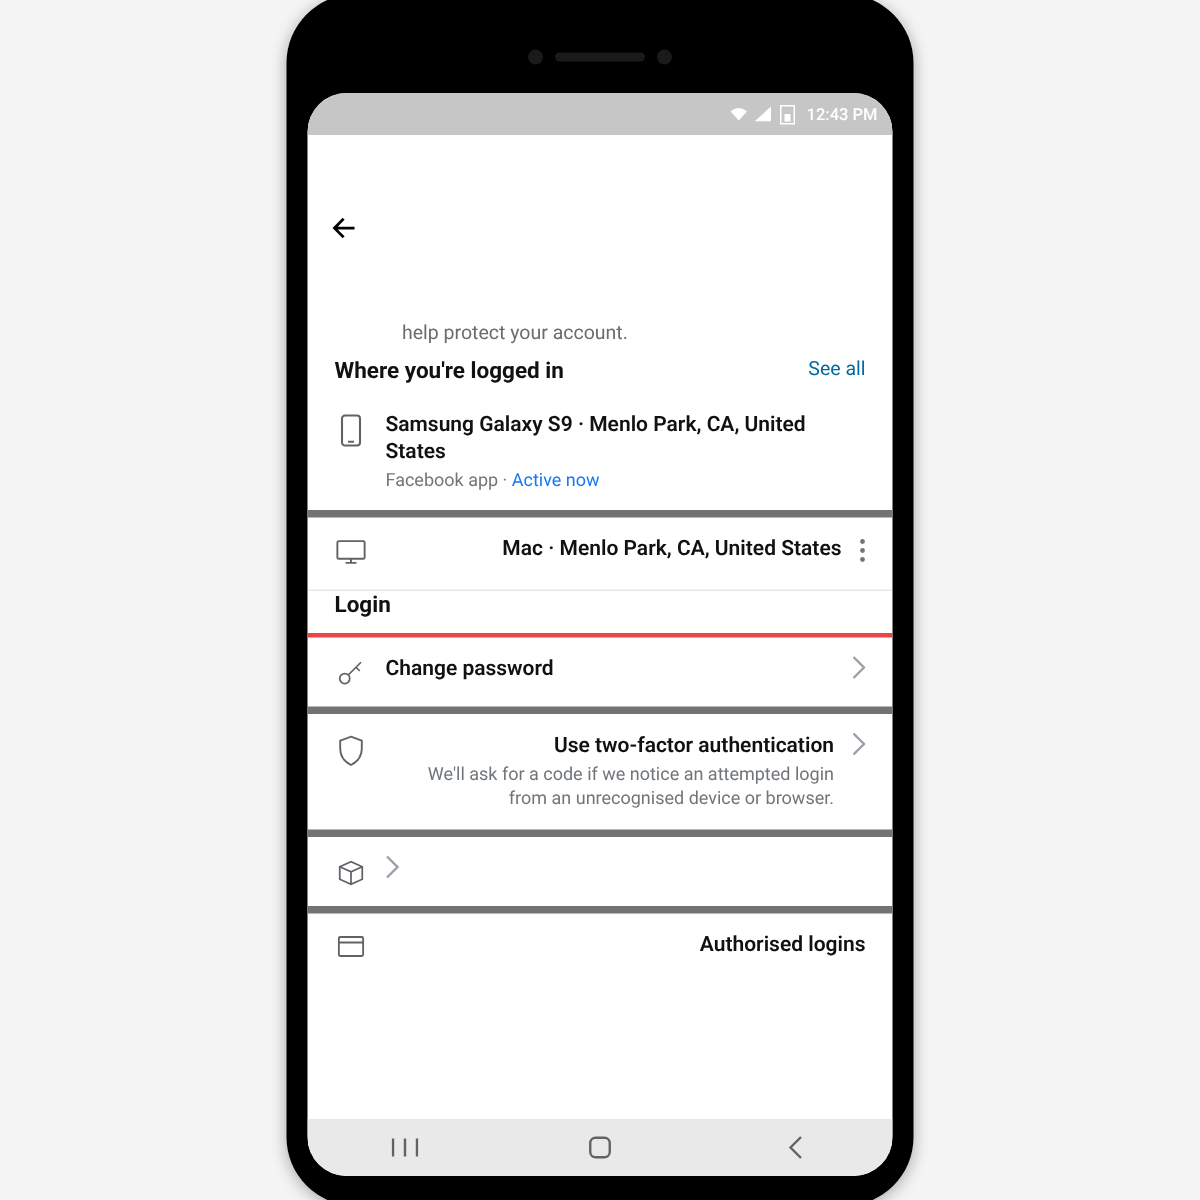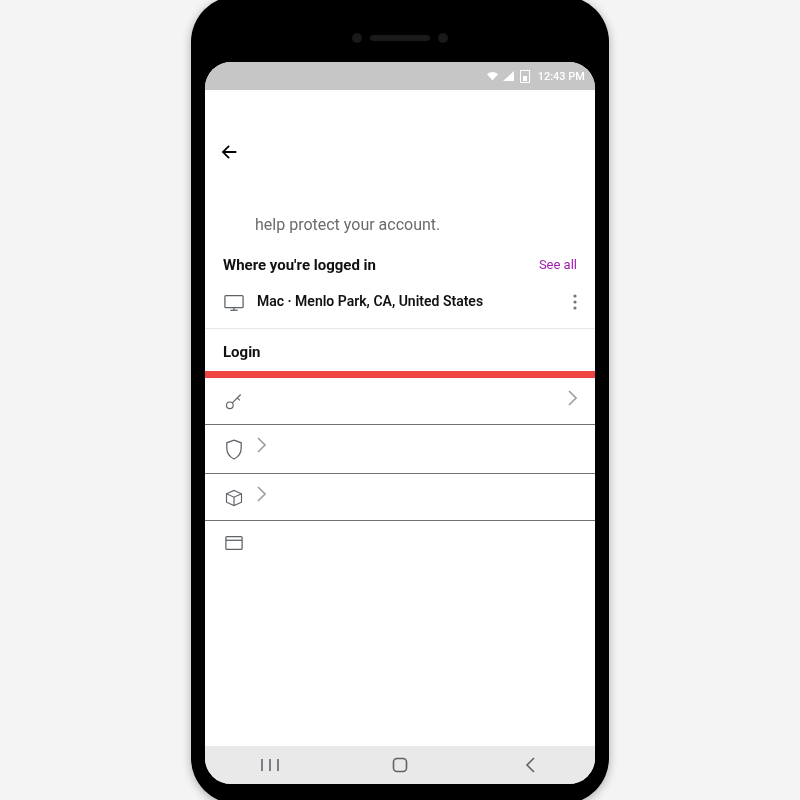--- a/index.html
+++ b/index.html
@@ -10,29 +10,29 @@
   .sensor{width:10px;height:10px;background:#1a1a1a;border-radius:50%;}
   .screen{position:absolute;left:14px;right:14px;top:66px;bottom:20px;border-radius:26px;overflow:hidden;background:#fff;display:flex;flex-direction:column;gap:40px;}
   .statusbar{background:#c6c6c6;height:28px;display:flex;align-items:center;justify-content:flex-end;padding:0 10px;font-size:11px;color:#fff;gap:4px;}
   .batt{width:8px;height:11px;border:1px solid #fff;position:relative;margin-left:2px;}
   .batt::after{content:"";position:absolute;left:2px;right:2px;bottom:1px;height:5px;background:#fff;}
   .clock{margin-left:4px;font-weight:500;}
   .appbar{height:44px;display:flex;align-items:center;padding:0 10px;}
   .back{width:28px;height:28px;display:flex;align-items:center;justify-content:center;}
   .content{flex:1;overflow:hidden;position:relative;}
   .scroll{position:absolute;inset:0;padding:0 0 0 0;}
-  .helper{color:#6b6b6b;font-size:16px;padding:0 22px 6px 50px;line-height:1.35;}
+  .helper{color:#6b6b6b;font-size:13px;padding:0 22px 6px 50px;line-height:1.35;margin-left:13px;}
   .sec{padding:0 18px;}
-  .sect-head{display:flex;align-items:center;justify-content:space-between;margin-top:14px;margin-bottom:6px;}
+  .sect-head{display:flex;align-items:center;justify-content:space-between;margin-bottom:6px;}
   .sect-title{font-weight:700;font-size:15px;color:#111;}
-  .see-all{color:#a21caf;font-size:13px;}
+  .see-all{color:#0369a1;font-size:13px;}
   .item{display:flex;align-items:flex-start;gap:12px;padding:12px 18px;position:relative;}
-  .item+.item{border-top:1px solid #737373;}
+  .item+.item{border-top:5px solid #737373;text-align:right;}
   .sec-divider{border-top:1px solid #e8e8e8;margin-top:4px;}
-  .sec-bottom-divider{border-bottom:7px solid #ef4444;padding-bottom:4px;}
+  .sec-bottom-divider{border-bottom:3px solid #ef4444;padding-bottom:4px;}
   .ico{width:22px;display:flex;justify-content:center;color:#555;flex:0 0 22px;margin-top:2px;}
   .lines{flex:1;min-width:0;}
   .title{font-size:14px;color:#111;font-weight:600;line-height:1.3;}
   .sub{font-size:12px;color:#70757a;margin-top:2px;line-height:1.35;}
   .sub .active{color:#1877f2;}
   .chev{color:#9aa0a6;display:flex;align-items:center;}
   .dots{color:#70757a;font-size:18px;line-height:0;align-self:center;}
   .navbar{height:38px;background:#e9e9e9;display:flex;align-items:center;justify-content:space-around;}
   .navbtn{width:24px;height:20px;display:flex;align-items:center;justify-content:center;color:#5f6368;}
   svg{display:block;}
@@ -77,20 +77,32 @@
 
           <div class="helper">help protect your account.</div>
 
           <div class="sec">
             <div class="sect-head">
               <span class="sect-title">Where you're logged in</span>
               <span class="see-all">See all</span>
             </div>
           </div>
 
+          <div class="item">
+            <span class="ico">
+              <svg width="16" height="22" viewBox="0 0 14 22" fill="none" stroke="#5f6368" stroke-width="1.4">
+                  <rect x="1" y="1" width="12" height="20" rx="2"></rect>
+                  <line x1="5" y1="18.5" x2="9" y2="18.5"></line>
+                </svg>
+            </span>
+            <div class="lines">
+              <div class="title">Samsung Galaxy S9 · Menlo Park, CA, United States</div>
+              <div class="sub"><span>Facebook app · </span><span class="active">Active now</span></div>
+            </div>
+          </div>
 
           <div class="item">
             <span class="ico">
               <svg width="20" height="18" viewBox="0 0 22 18" fill="none" stroke="#5f6368" stroke-width="1.4">
                   <rect x="1" y="1" width="20" height="13" rx="1"></rect>
                   <line x1="7" y1="17" x2="15" y2="17"></line>
                   <line x1="11" y1="14" x2="11" y2="17"></line>
                 </svg>
             </span>
             <div class="lines">
@@ -112,35 +124,40 @@
           </div>
 
           <div class="item">
             <span class="ico">
               <svg width="20" height="20" viewBox="0 0 24 24" fill="none" stroke="#5f6368" stroke-width="1.4">
                   <circle cx="7" cy="16" r="4"></circle>
                   <path d="M10 13L20 3M16 7l3 3"></path>
                 </svg>
             </span>
             <div class="lines">
+              <div class="title">Change password</div>
             </div>
             <span class="chev">
               <svg width="9" height="16" viewBox="0 0 9 16">
                   <path d="M1 1l7 7-7 7" fill="none" stroke="#9aa0a6" stroke-width="1.6"></path>
                 </svg>
             </span>
           </div>
 
 
           <div class="item">
             <span class="ico">
               <svg width="18" height="22" viewBox="0 0 20 24" fill="none" stroke="#5f6368" stroke-width="1.4">
                   <path d="M10 1l8 3v6c0 6-4 10-8 12C6 20 2 16 2 10V4l8-3z"></path>
                 </svg>
             </span>
+            <div class="lines">
+              <div class="title">Use two-factor authentication</div>
+              <div class="sub">We'll ask for a code if we notice an attempted login from an unrecognised device or browser.</div>
+            </div>
             <span class="chev">
               <svg width="9" height="16" viewBox="0 0 9 16">
                   <path d="M1 1l7 7-7 7" fill="none" stroke="#9aa0a6" stroke-width="1.6"></path>
                 </svg>
             </span>
           </div>
 
           <div class="item">
             <span class="ico">
               <svg width="20" height="20" viewBox="0 0 24 24" fill="none" stroke="#5f6368" stroke-width="1.4">
@@ -155,20 +172,23 @@
             </span>
           </div>
 
           <div class="item" style="padding-bottom:0;">
             <span class="ico">
               <svg width="18" height="16" viewBox="0 0 20 16" fill="none" stroke="#5f6368" stroke-width="1.4">
                   <rect x="1" y="1" width="18" height="14" rx="1"></rect>
                   <line x1="1" y1="5" x2="19" y2="5"></line>
                 </svg>
             </span>
+            <div class="lines">
+              <div class="title">Authorised logins</div>
+            </div>
           </div>
 
         </div>
       </div>
 
       <div class="navbar">
         <span class="navbtn">
           <svg width="18" height="14" viewBox="0 0 18 14">
               <line x1="1" y1="1" x2="1" y2="13" stroke="#5f6368" stroke-width="1.6"></line>
               <line x1="9" y1="1" x2="9" y2="13" stroke="#5f6368" stroke-width="1.6"></line>

